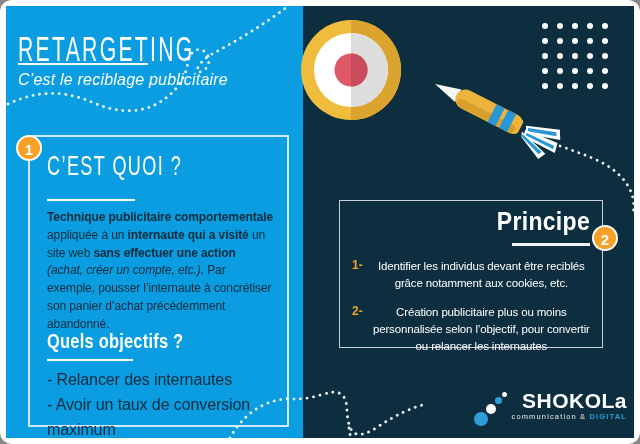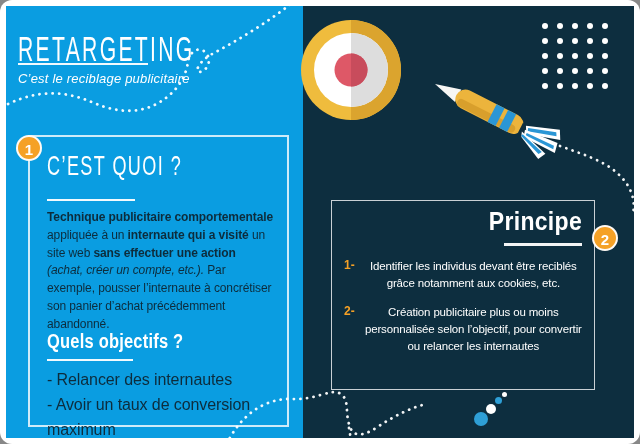--- a/index.html
+++ b/index.html
@@ -9,21 +9,21 @@
   }
   .panel-left{position:absolute;left:6px;top:6px;width:297px;height:432px;background:var(--blue,#0a9de1);}
   .panel-right{position:absolute;left:303px;top:6px;width:331px;height:432px;background:var(--navy,#0d2e3f);}
 
   
   .title{
     position:absolute;left:12px;top:8px;color:#fff;font-size:23px;font-weight:400;
     letter-spacing:2.5px;transform:scale(.92,1.5);transform-origin:left top;white-space:nowrap;
   }
   .title-underline{position:absolute;left:12px;top:57px;width:130px;height:2px;background:rgba(255,255,255,.95);}
-  .subtitle{position:absolute;left:12px;top:65px;color:#fff;font-size:13px;font-style:italic;letter-spacing:.2px;}
+  .subtitle{position:absolute;left:12px;top:65px;color:#fff;font-size:16px;font-style:italic;letter-spacing:.2px;}
 
   
   .quoi-box{
     position:absolute;left:22px;top:129px;width:257px;height:288px;
     border:2px solid rgba(255,255,255,.8);
   }
   .badge{
     position:absolute;width:26px;height:26px;border-radius:50%;
     background:var(--orange,#f5a126);border:2px solid rgba(255,255,255,.95);
     color:#fff;font-weight:bold;font-size:15px;line-height:26px;text-align:center;box-sizing:border-box;
@@ -41,21 +41,21 @@
   .objectives-heading{
     position:absolute;left:17px;top:193px;margin:0;color:#fff;font-size:16.5px;font-weight:bold;
     transform:scaleY(1.2);transform-origin:left top;letter-spacing:.2px;white-space:nowrap;
   }
   .hr-objectives{position:absolute;left:17px;top:222px;width:86px;height:2px;background:rgba(255,255,255,.95);}
   .objectives-list{position:absolute;left:17px;top:231px;width:230px;color:var(--ink,#0d2c3c);
     font-size:16px;line-height:1.55;letter-spacing:-.1px;}
 
   
   .principe-box{
-    position:absolute;left:28px;top:194px;width:264px;height:190px;box-sizing:border-box;
+    position:absolute;left:36px;top:194px;width:264px;height:148px;box-sizing:border-box;
     border:1.5px solid #c9d0d5;
     text-decoration:underline;
   }
   .principe-heading{
     position:absolute;right:12px;top:6px;margin:0;color:#fff;font-size:23px;font-weight:bold;
     letter-spacing:.3px;transform:scaleY(1.1);transform-origin:right top;
   }
   .hr-principe{position:absolute;right:12px;top:42px;width:78px;height:2.5px;background:rgba(255,255,255,.95);}
   .badge-2{left:289px;top:219px;}
   .steps{position:absolute;left:12px;top:57px;width:242px;}
@@ -145,20 +145,27 @@
             <span class="step-text">Création publicitaire plus ou moins personnalisée selon l’objectif, pour convertir ou relancer les internautes</span>
           </div>
         </div>
     </div>
     <div class="badge badge-2">2</div>
 
     <span class="logo-dot" style="left:171px;top:406px;width:14px;height:14px;background:var(--logo-blue,#2e9fd6);"></span>
     <span class="logo-dot" style="left:183px;top:398px;width:10px;height:10px;background:#fff;"></span>
     <span class="logo-dot" style="left:192px;top:391px;width:7px;height:7px;background:var(--logo-blue,#2e9fd6);"></span>
     <span class="logo-dot" style="left:199px;top:386px;width:5px;height:5px;background:#fff;"></span>
+    <div class="logo-text">
+      <div class="logo-name">SHOKOLa</div>
+      <div class="logo-tagline">
+        <span class="tl-left">communication &amp;</span>
+        <span class="tl-right">DIGITAL</span>
+      </div>
+    </div>
   </div>
 
   <svg class="abs" style="left:296px;top:15px;" width="110" height="110" viewBox="0 0 110 110">
     <circle cx="55" cy="55" r="50" fill="#efbc3d"></circle>
     <path d="M55 5 A50 50 0 0 1 55 105 Z" fill="#dba42e"></path>
     <circle cx="55" cy="55" r="37" fill="#ffffff"></circle>
     <path d="M55 18 A37 37 0 0 1 55 92 Z" fill="#dddddd"></path>
     <circle cx="55" cy="55" r="16.5" fill="#de5867"></circle>
     <path d="M55 38.5 A16.5 16.5 0 0 1 55 71.5 Z" fill="#c84c5c"></path>
   </svg>

